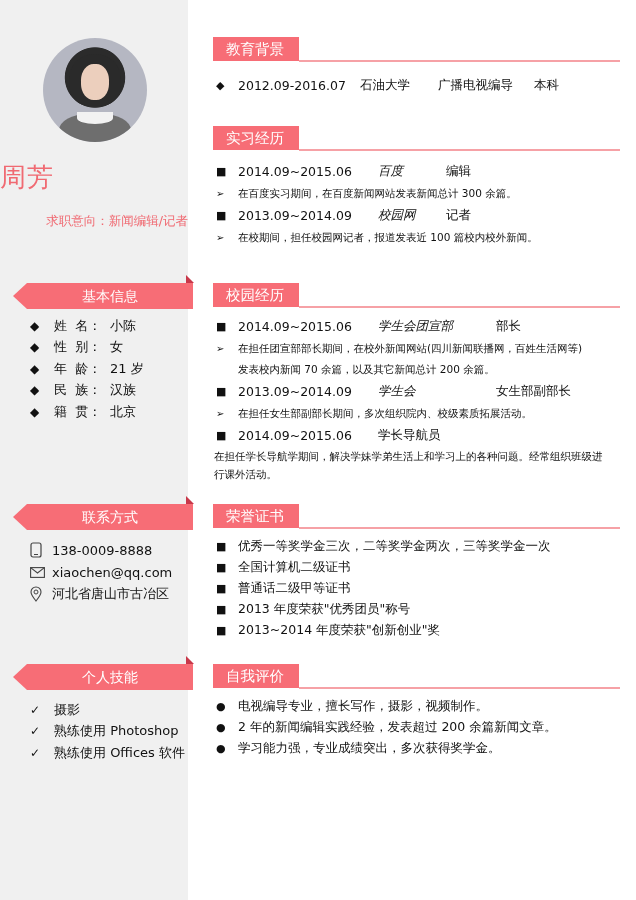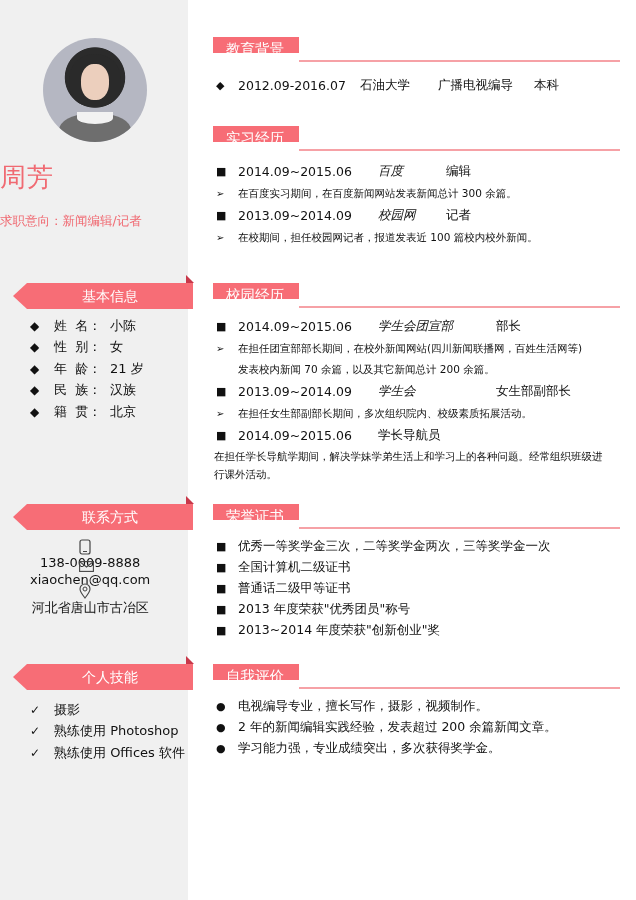--- a/index.html
+++ b/index.html
@@ -8,39 +8,39 @@
 
   .sidebar { position: absolute; left: 0; top: 0; width: 188px; height: 900px; background: #f0f0f0; }
   .avatar { position: absolute; left: 43px; top: 38px; width: 104px; height: 104px; border-radius: 50%;
             background: radial-gradient(circle at 50% 38%, #e9cbb7 0 18%, #2b2b2b 19% 36%, #b5b7c2 37%);
             overflow: hidden; }
   .avatar .face { position: absolute; left: 38px; top: 26px; width: 28px; height: 36px; border-radius: 45%; background: #eccfbd; }
   .avatar .hair { position: absolute; left: 26px; top: 16px; width: 52px; height: 52px; border-radius: 48% 48% 40% 40%; background: #2a2a2a; }
   .avatar .body { position: absolute; left: 16px; top: 76px; width: 72px; height: 40px; border-radius: 40% 40% 0 0; background: #6e6e6e; }
   .avatar .collar { position: absolute; left: 34px; top: 74px; width: 36px; height: 12px; border-radius: 0 0 50% 50%; background: #f2f2f2; }
   .name { position: absolute; left: 0; width: 188px; top: 160px; font-size: 26px; color: #f06a72; letter-spacing: 1px; }
-  .intent { position: absolute; left: 0; width: 188px; top: 213px; text-align: left; font-size: 12.5px; color: #f06a72; }
+  .intent { position: absolute; left: 0; width: 188px; top: 213px; text-align: right; font-size: 12.5px; color: #f06a72; }
 
   .side-banner { position: absolute; left: 13px; width: 180px; height: 26px; }
   .side-banner .bar { position: absolute; left: 0; top: 0; width: 180px; height: 26px; background: #f76d76;
             clip-path: polygon(14px 0, 100% 0, 100% 100%, 14px 100%, 0 50%); }
   .side-banner .fold { position: absolute; right: -1px; top: -8px; width: 8px; height: 8px; background: #c8384a; clip-path: polygon(0 0, 100% 100%, 0 100%); }
   .side-banner .label { position: absolute; left: 14px; right: 0; top: 0; line-height: 26px; text-align: center; color: #fff; font-size: 14px; }
 
   .side-list { position: absolute; left: 30px; font-size: 13px; color: #111; }
   .side-list .row { height: 21.5px; display: flex; align-items: center; }
   .side-list .bullet { width: 24px; font-size: 12px; }
   .side-list .k { width: 56px; display: inline-flex; }
   .side-list .k span { display: inline-block; }
 
-  .contact .row { height: 22px; flex-direction: column; }
+  .contact .row { height: 22px; }
   .contact .ic { width: 22px; display: inline-flex; align-items: center; }
 
   .sec-head { position: absolute; left: 213px; width: 407px; height: 26px; }
-  .sec-head .tag { position: absolute; left: 0; top: 0; height: 16px; width: 86px; background: #f76d76; color: #fff; font-size: 14.5px; line-height: 24px; padding-left: 13px; text-decoration: underline; }
+  .sec-head .tag { position: absolute; left: 0; top: 0; height: 24px; width: 86px; background: #f76d76; color: #fff; font-size: 14.5px; line-height: 24px; padding-left: 13px; }
   .sec-head .line { position: absolute; left: 86px; right: 0; top: 23px; height: 1.5px; background: #f6a1a6; }
 
   .main-list { position: absolute; left: 216px; width: 400px; font-size: 12.5px; color: #111; }
   .row-m { display: flex; align-items: center; height: 23px; }
   .row-m .b { width: 22px; font-size: 11px; }
   .row-s { display: flex; align-items: flex-start; font-size: 10.5px; line-height: 21px; }
   .row-s .b { width: 22px; flex: none; font-size: 10px; }
   .c1 { width: 140px; display: inline-block; }
   .c2 { width: 118px; display: inline-block; font-style: italic; }
   .para { font-size: 10.5px; line-height: 18px; }

